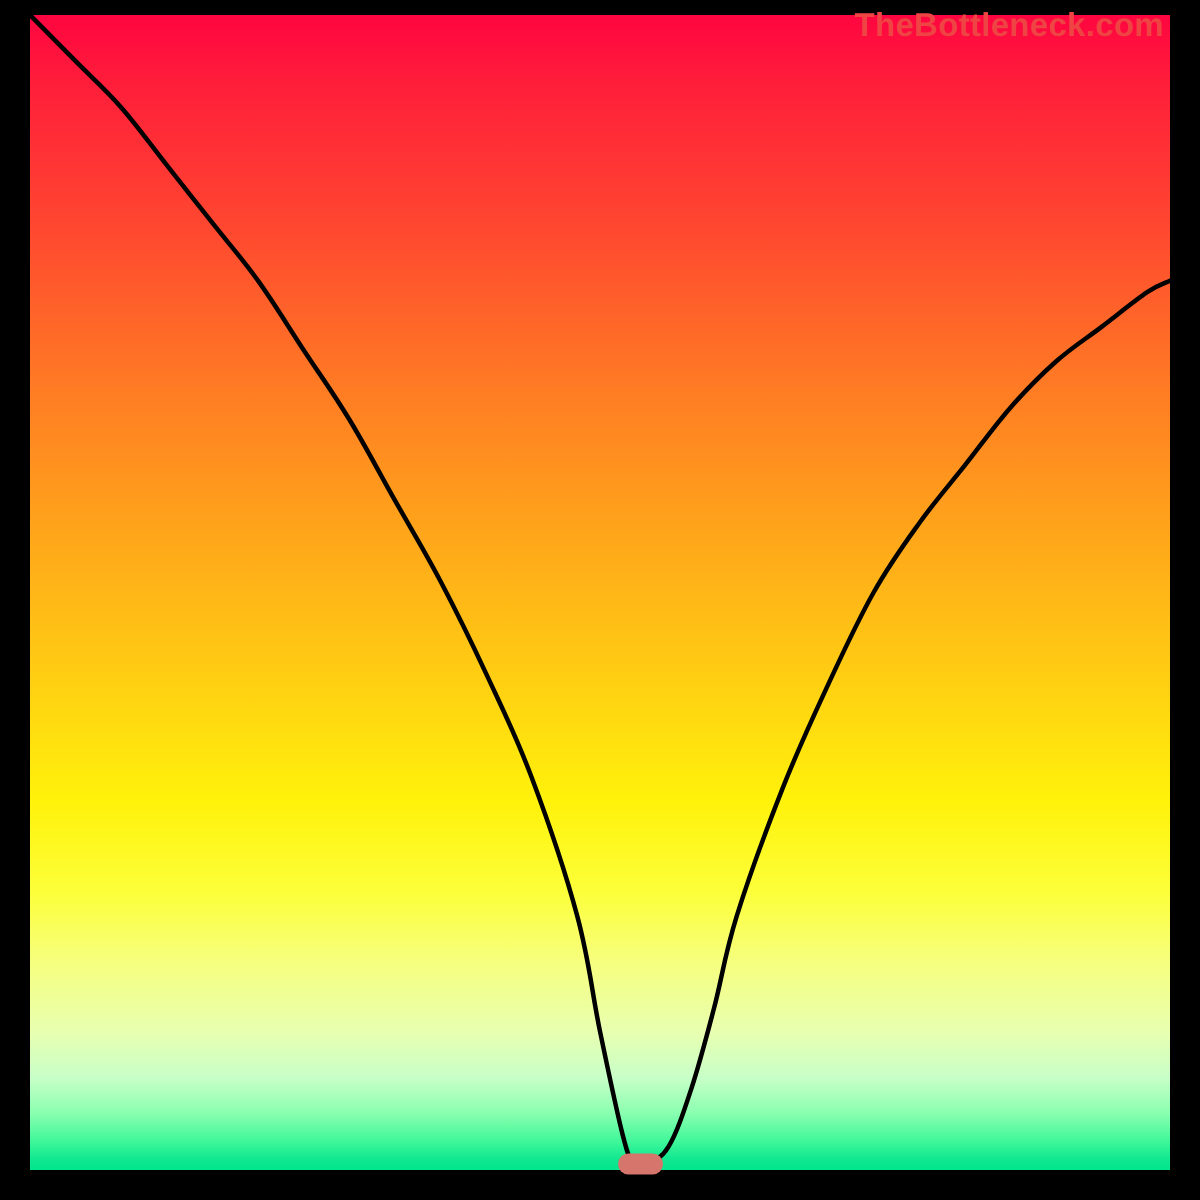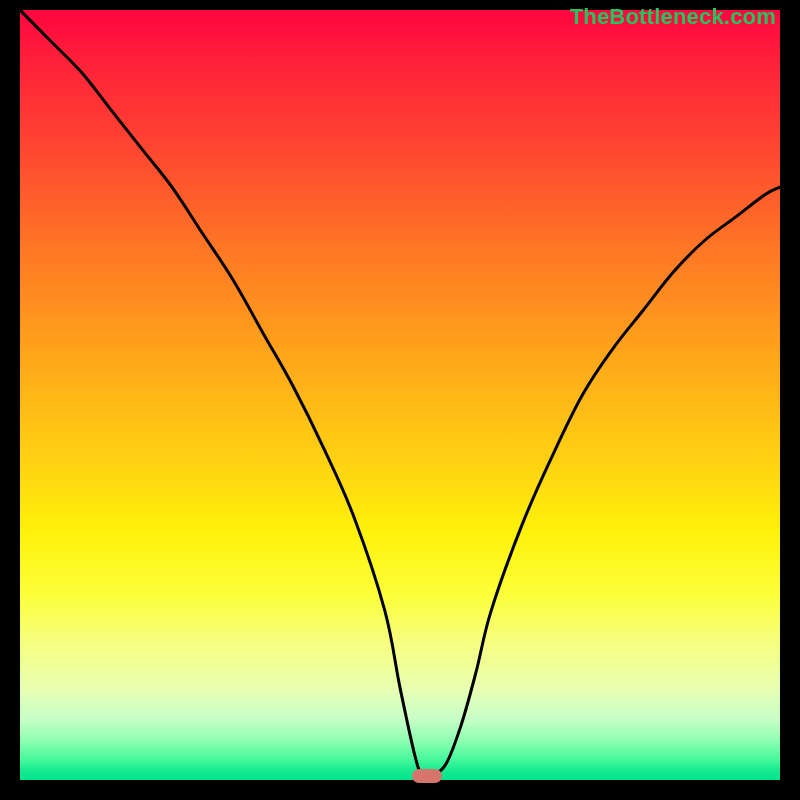--- a/index.html
+++ b/index.html
@@ -40,21 +40,21 @@
       #8cffb0 95%,
       #40f79a 97.5%,
       #12e890 99%,
       #00e68c 100%
     );
   }
   .watermark {
     position: absolute;
     top: 4px;
     right: 24px;
-    color: #22c55e;
+    color: #ef4444;
     font-size: 22px;
     font-weight: 600;
     letter-spacing: 0.2px;
     user-select: none;
   }
   svg.curve {
     position: absolute;
     left: 20px;
     top: 10px;
     width: 760px;

